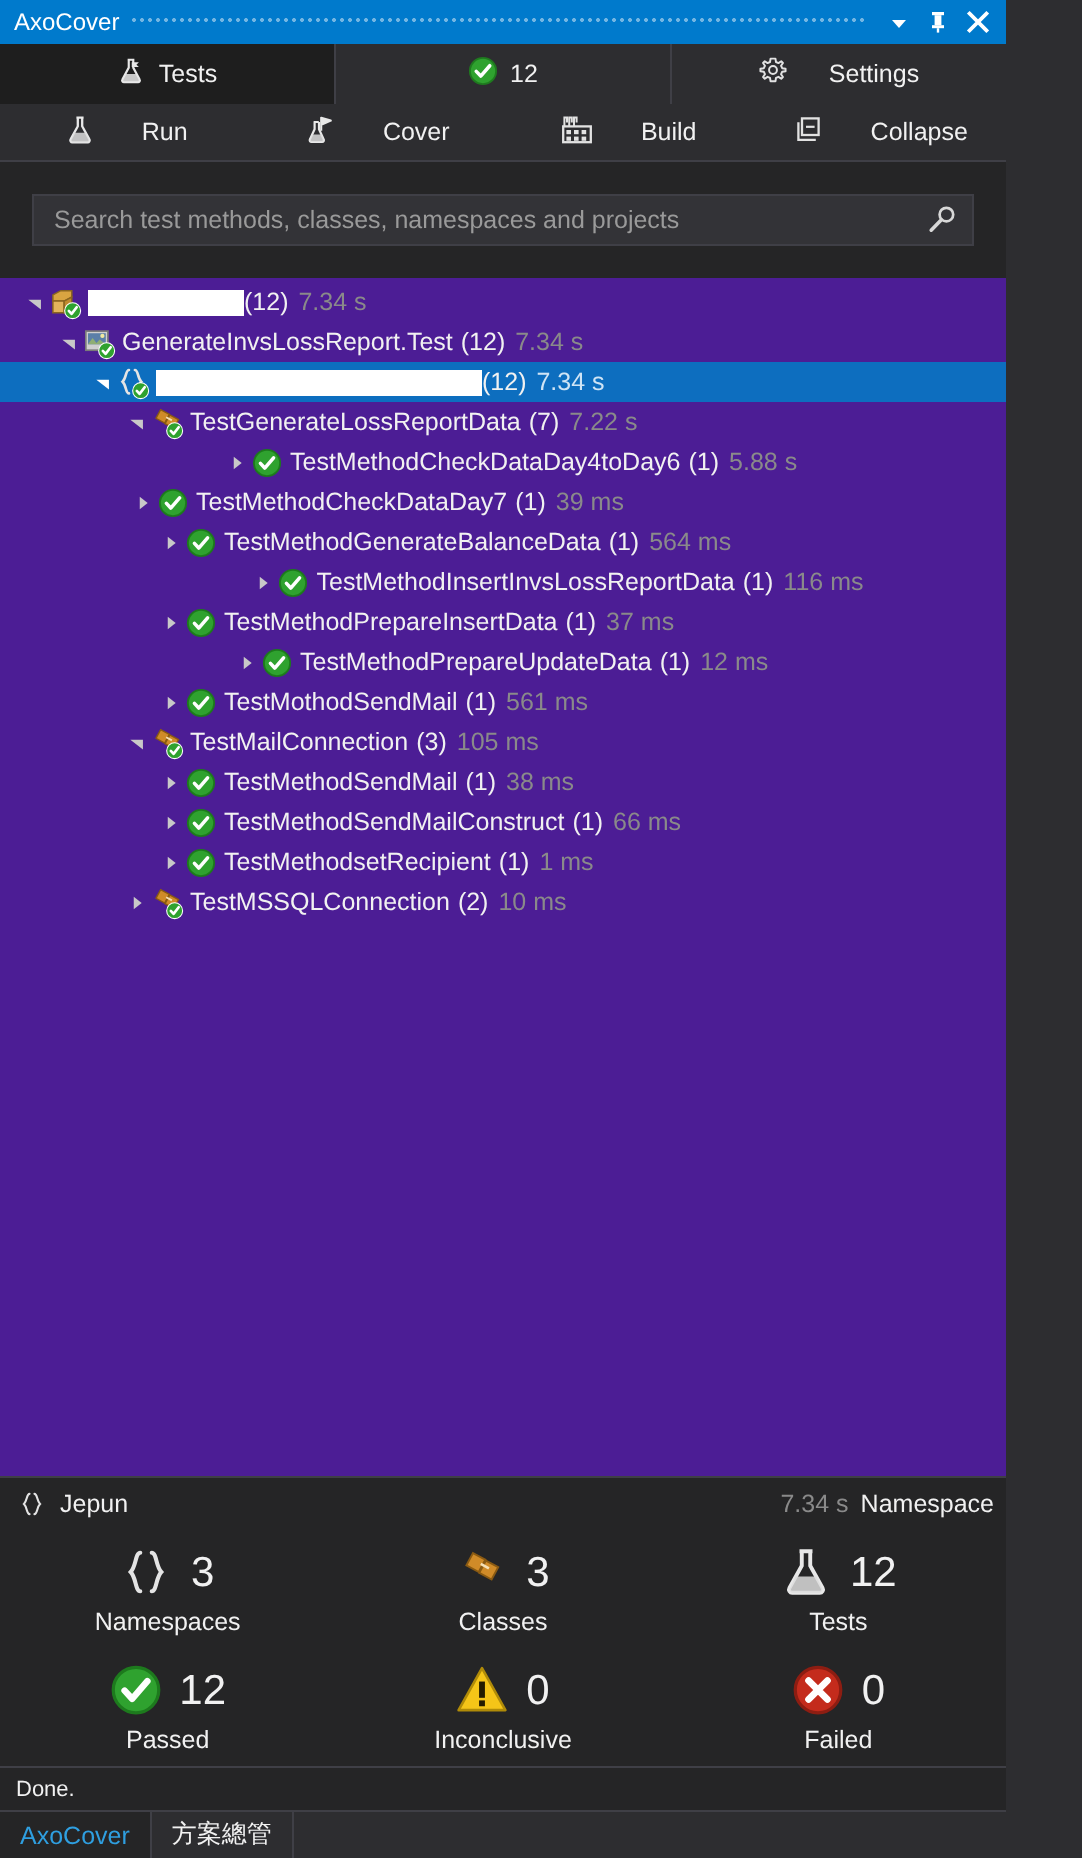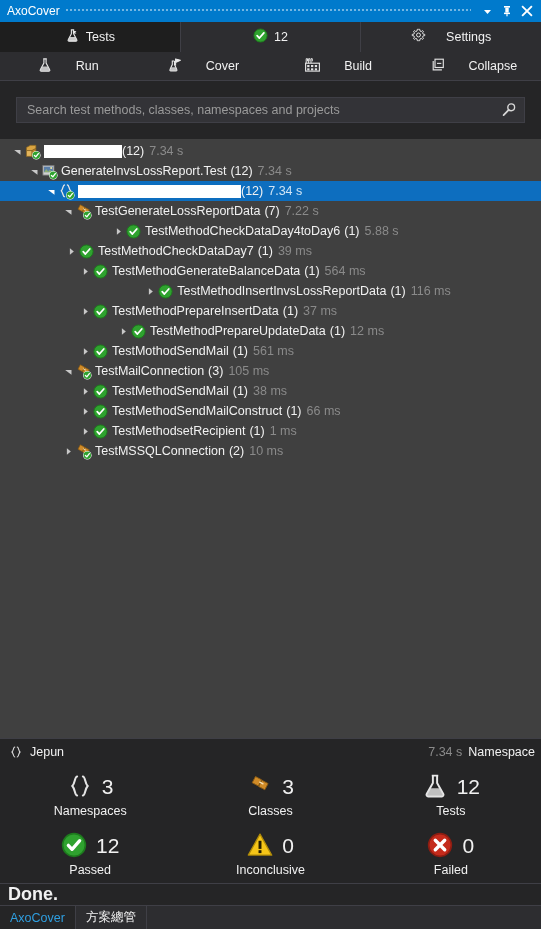--- a/index.html
+++ b/index.html
@@ -8,21 +8,21 @@
     background: #2d2d30;
     font-family: "Liberation Sans", sans-serif;
   }
   body {
     width: 541px; height: 929px;
     overflow: hidden;
     color: #f1f1f1;
     font-size: 12px;
     -webkit-font-smoothing: none;
   }
-  #app { width: 541px; height: 929px; display: flex; flex-direction: column; background:#252526; }
+  #app { width: 503px; height: 929px; display: flex; flex-direction: column; background:#252526; }
 
   
   .titlebar {
     height: 22px; background: #007acc; display: flex; align-items: center;
     padding: 0 4px 0 7px; flex: 0 0 22px;
   }
   .titlebar .title { font-size: 12px; color: #ffffff; white-space: nowrap; }
   .titlebar .dots {
     flex: 1 1 auto; height: 22px; margin: 0 6px;
     background-image: radial-gradient(circle at 1px 1px, rgba(255,255,255,.45) 0.9px, transparent 1.1px);
@@ -63,21 +63,21 @@
   }
   .searchbar input {
     flex:1 1 auto; background:transparent; border:none; outline:none;
     color:#f1f1f1; font-size:12.5px; font-family:"Liberation Sans", sans-serif;
   }
   .searchbar input::placeholder { color:#9a9a9a; opacity:1; }
   .search-ico { width:18px; height:18px; display:flex; align-items:center; justify-content:center; }
 
   
   .tree {
-    flex: 1 1 auto; background:#404040; overflow:hidden; padding-top: 2px;
+    flex: 1 1 auto; background:#4c1d95; overflow:hidden; padding-top: 2px;
     position: relative;
   }
   .row { height: 20px; display:flex; align-items:center; white-space:nowrap; font-size:12.5px; }
   .row .twisty { width:14px; height:20px; display:flex; align-items:center; justify-content:center; flex:0 0 14px; }
   .row .icon { width:17px; height:17px; flex:0 0 17px; display:flex; align-items:center; justify-content:center; margin-right:3px; }
   .row .name { color:#f1f1f1; }
   .row .count { color:#f1f1f1; margin-left:4px; }
   .row .dur { color:#8a8a8a; margin-left:5px; }
   .row.selected { background:#0d6ebf; }
   .row.selected .dur { color:#cfe4f5; }
@@ -95,21 +95,21 @@
   .sum-head .kind { color:#f1f1f1; }
   .stats { display:flex; }
   .stat { flex:1 1 0; display:flex; flex-direction:column; align-items:center; padding: 8px 0 6px; }
   .stat .line { display:flex; align-items:center; gap:9px; }
   .stat .bign { font-size:21px; color:#f1f1f1; line-height:1; }
   .stat .cap { font-size:12.5px; color:#f1f1f1; margin-top:5px; }
   .stat .sico { width:26px; height:26px; display:flex; align-items:center; justify-content:center; }
 
   
   .statusline { flex:0 0 22px; height:22px; display:flex; align-items:center;
-    padding-left:8px; font-size:18px; color:#f1f1f1; background:#252526; border-top:1px solid #3f3f46;font-weight:bold; }
+    padding-left:8px; font-size:11px; color:#f1f1f1; background:#252526; border-top:1px solid #3f3f46; }
   .bottabs { flex:0 0 24px; height:24px; display:flex; background:#2d2d30; border-top:1px solid #3f3f46; }
   .bottab { display:flex; align-items:center; padding:0 10px; font-size:12.5px; color:#f1f1f1;
             border-right:1px solid #3f3f46; }
   .bottab.active { color:#2f9fe0; background:#252526; }
 </style>
 </head>
 <body>
 
 <div id="app">
 

